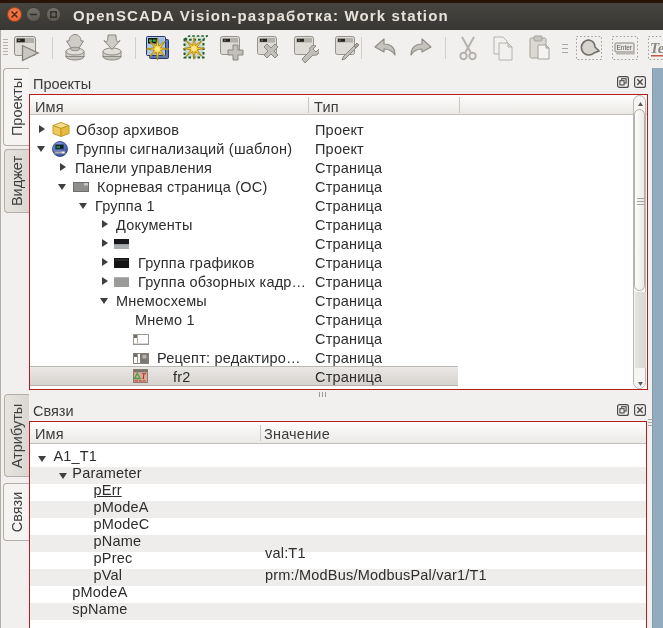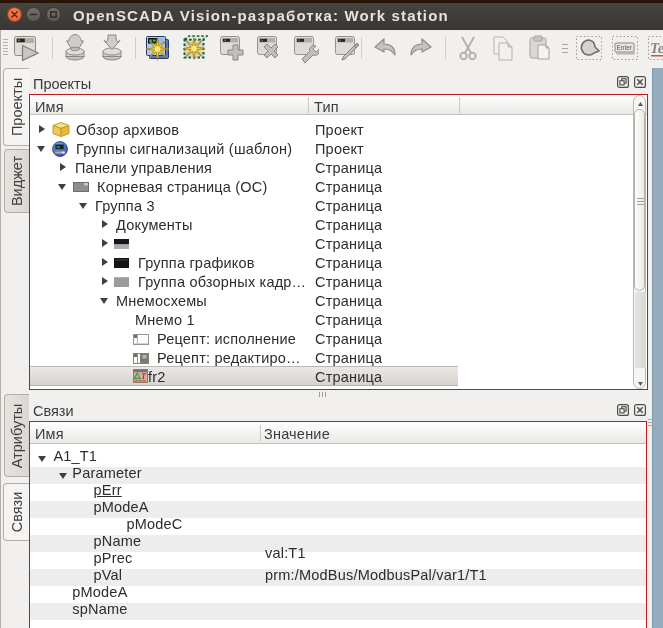--- a/index.html
+++ b/index.html
@@ -285,21 +285,21 @@
   <span class="arr d" style="left:28.0px; top:89px;"></span>
       <span class="abs" style="left:43px; top:87.0px;">
         <svg width="16" height="10" viewBox="0 0 16 10">
           <rect x="0.5" y="0.5" width="15" height="9" fill="#8e8e8c" stroke="#6e6e6c"></rect>
           <rect x="11" y="1" width="4" height="2.5" fill="#c9c9c7"></rect>
         </svg>
       </span>
       <span class="abs" style="left:67px; top:82.5px; line-height:19px;">Корневая страница (ОС)</span>
       <span class="abs" style="left:285px; top:82.5px; line-height:19px;">Страница</span>
   <span class="arr d" style="left:49.0px; top:108px;"></span>
-      <span class="abs" style="left:65px; top:101.5px; line-height:19px;">Группа 3</span>
+      <span class="abs" style="left:65px; top:101.5px; line-height:19px;">Группа 1</span>
       <span class="abs" style="left:285px; top:101.5px; line-height:19px;">Страница</span>
   <span class="arr r" style="left:71.5px; top:125px;"></span>
       <span class="abs" style="left:86px; top:120.5px; line-height:19px;">Документы</span>
       <span class="abs" style="left:285px; top:120.5px; line-height:19px;">Страница</span>
   <span class="arr r" style="left:71.5px; top:144px;"></span>
       <span class="abs" style="left:84px; top:144.0px;">
         <svg width="15" height="10" viewBox="0 0 15 10">
           <rect x="0" y="0" width="15" height="5.5" fill="#17171b"></rect>
           <rect x="0" y="5.5" width="15" height="4.5" fill="#a8adb1"></rect>
         </svg>
@@ -329,21 +329,20 @@
   <span class="abs" style="left:105px; top:215.5px; line-height:19px;">Мнемо 1</span>
       <span class="abs" style="left:285px; top:215.5px; line-height:19px;">Страница</span>
   <span class="abs" style="left:103px; top:238.5px;">
         <svg width="16" height="11" viewBox="0 0 16 11">
           <rect x="0.5" y="0.5" width="15" height="10" fill="#fdfdfd" stroke="#9a968f"></rect>
           <rect x="1" y="1" width="3" height="3" fill="#716d68"></rect>
           <line x1="4.5" y1="1" x2="4.5" y2="10" stroke="#b5b1ab"></line>
           <line x1="1" y1="9.5" x2="15" y2="9.5" stroke="#d8d5d0"></line>
         </svg>
       </span>
-      <span class="abs" style="left:127px; top:234.5px; line-height:19px;">Рецепт: исполнение</span>
       <span class="abs" style="left:285px; top:234.5px; line-height:19px;">Страница</span>
   <span class="abs" style="left:103px; top:257.5px;">
         <svg width="16" height="11" viewBox="0 0 16 11">
           <rect x="0.5" y="0.5" width="15" height="10" fill="#fdfdfd" stroke="#84807b"></rect>
           <rect x="1" y="1" width="3" height="3" fill="#716d68"></rect>
           <line x1="4.5" y1="1" x2="4.5" y2="10" stroke="#9a968f"></line>
           <rect x="7" y="1" width="8" height="9" fill="#7c7873"></rect>
           <rect x="9.5" y="2" width="4" height="3.5" fill="#b8b4ae"></rect>
         </svg>
       </span>
@@ -354,21 +353,21 @@
         <svg width="15" height="14" viewBox="0 0 15 14">
           <rect x="0.5" y="0.5" width="14" height="13" fill="#d9ab9e" stroke="#93786c"></rect>
           <rect x="1" y="1" width="13" height="2.2" fill="#79746d"></rect>
           <polygon points="4.3,4.2 7.2,9.5 1.4,9.5" fill="none" stroke="#45a045" stroke-width="1.3"></polygon>
           <text x="8.3" y="9.8" font-family="Liberation Serif" font-style="italic" font-weight="bold" font-size="7.5" fill="#b03020">T</text>
           <rect x="1.5" y="11.2" width="3.5" height="1.4" fill="#c2574a"></rect>
           <rect x="5.8" y="11.2" width="3" height="1.4" fill="#c2574a"></rect>
           <rect x="9.6" y="11.2" width="3" height="1.4" fill="#c2574a"></rect>
         </svg>
       </span>
-      <span class="abs" style="left:118px; top:272.5px; line-height:19px;">fr2</span>
+      <span class="abs" style="left:143px; top:272.5px; line-height:19px;">fr2</span>
       <span class="abs" style="left:285px; top:272.5px; line-height:19px;">Страница</span>
   </div>
   <div id="sb1">
     <svg class="abs" style="left:4px; top:6px;" width="5" height="4">
         <polygon points="2.5,0 5,4 0,4" fill="#5c5953"></polygon>
       </svg>
     <div id="sbthumb">
         <div class="abs" style="left:2px; top:88px; width:7px; height:1px; background:#a5a19b;"></div>
         <div class="abs" style="left:2px; top:91px; width:7px; height:1px; background:#a5a19b;"></div>
         <div class="abs" style="left:2px; top:94px; width:7px; height:1px; background:#a5a19b;"></div>
@@ -409,21 +408,21 @@
   </div>
   <div id="rows2">
   <span class="arr d" style="left:7.5px; top:33.5px;"></span>
       <span class="abs" style="left:23.4px; top:25.8px; line-height:17px;">A1_T1</span>
   <div class="abs" style="left:0; right:0; top:44.5px; height:17px; background:#eeedeb;"></div>
   <span class="arr d" style="left:28.9px; top:50.5px;"></span>
       <span class="abs" style="left:42.3px; top:42.8px; line-height:17px;">Parameter</span>
   <span class="abs" style="left:63.5px; top:59.9px; line-height:17px;text-decoration:underline;">pErr</span>
   <div class="abs" style="left:0; right:0; top:78.7px; height:17px; background:#eeedeb;"></div>
   <span class="abs" style="left:63.5px; top:77.0px; line-height:17px;">pModeA</span>
-  <span class="abs" style="left:63.5px; top:94.0px; line-height:17px;margin-left:33px;">pModeC</span>
+  <span class="abs" style="left:63.5px; top:94.0px; line-height:17px;">pModeC</span>
   <div class="abs" style="left:0; right:0; top:112.8px; height:17px; background:#eeedeb;"></div>
   <span class="abs" style="left:63.5px; top:111.0px; line-height:17px;">pName</span>
       <span class="abs" style="left:235px; top:123px; line-height:17px;text-align:right;">val:T1</span>
   <span class="abs" style="left:63.5px; top:128.1px; line-height:17px;">pPrec</span>
   <div class="abs" style="left:0; right:0; top:146.9px; height:17px; background:#eeedeb;"></div>
   <span class="abs" style="left:63.5px; top:145.2px; line-height:17px;">pVal</span>
       <span class="abs" style="left:235px; top:145.2px; line-height:17px;">prm:/ModBus/ModbusPal/var1/T1</span>
   <span class="abs" style="left:42.3px; top:162.2px; line-height:17px;">pModeA</span>
   <div class="abs" style="left:0; right:0; top:181.0px; height:17px; background:#eeedeb;"></div>
   <span class="abs" style="left:42.3px; top:179.3px; line-height:17px;">spName</span>

